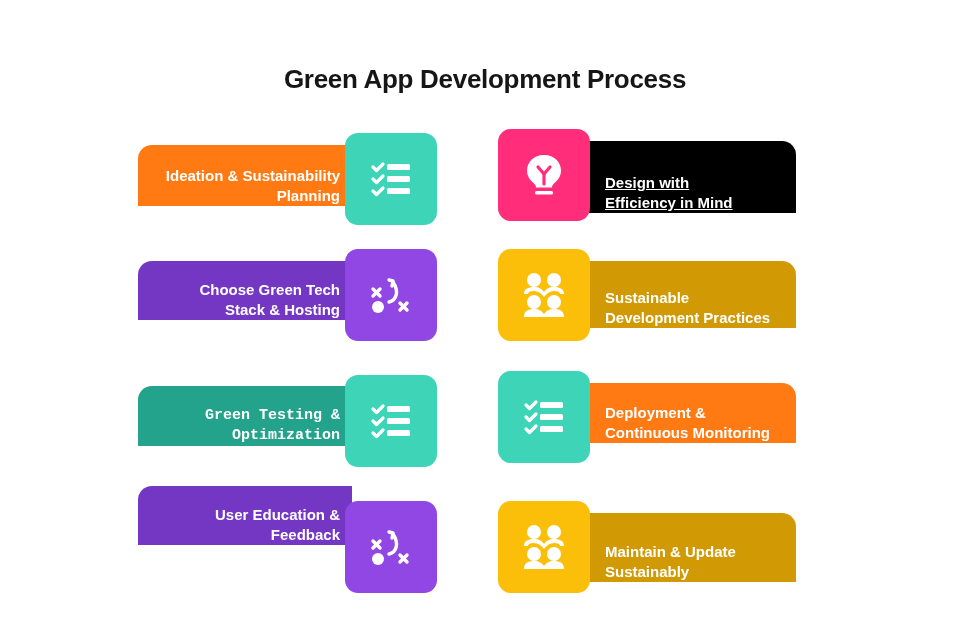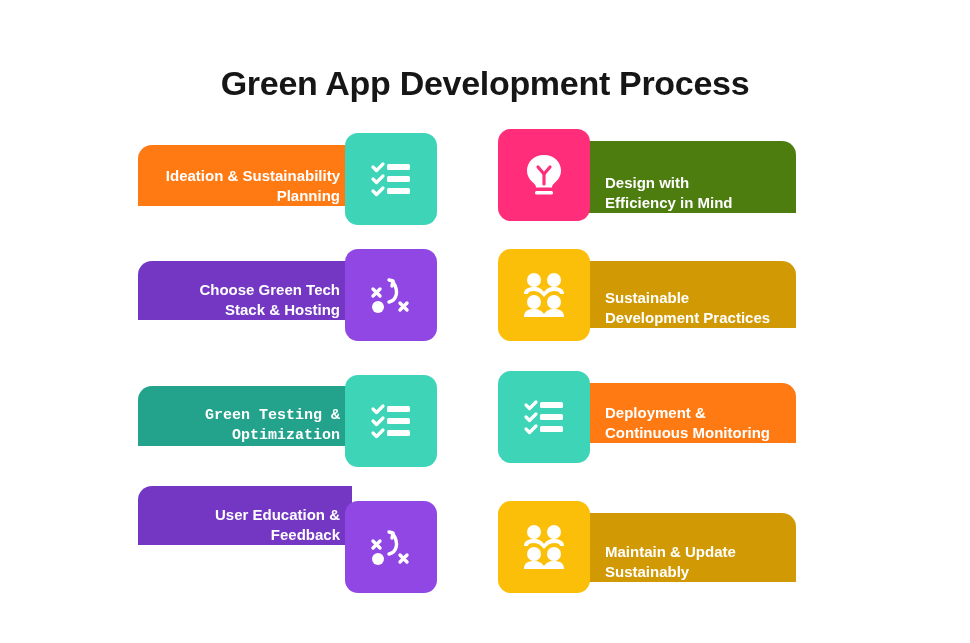--- a/index.html
+++ b/index.html
@@ -1,17 +1,17 @@
 <!DOCTYPE html>
 <html><head>
   <meta charset="utf-8">
   <style>
     html, body { margin: 0; padding: 0; background: #ffffff; }
     body { width: 970px; height: 643px; position: relative; overflow: hidden; font-family: "Liberation Sans", "DejaVu Sans", sans-serif; }
-    .title { position: absolute; left: 0; top: 64px; width: 970px; text-align: center; font-size: 34px; font-weight: bold; color: #161616; letter-spacing: -0.3px; }
+    .title { position: absolute; left: 0; top: 64px; width: 970px; text-align: center; font-size: 26px; font-weight: bold; color: #161616; letter-spacing: -0.3px; }
     .bar { position: absolute; color: #ffffff; font-weight: bold; font-size: 15px; line-height: 20px; display: flex; align-items: flex-end; box-sizing: border-box; }
     .bar.left { border-top-left-radius: 14px; justify-content: flex-end; text-align: right; padding-right: 12px; }
     .bar.right { border-top-right-radius: 14px; justify-content: flex-start; text-align: left; padding-left: 20px; }
     .bar span { display: block; }
     .box { position: absolute; width: 92px; height: 92px; border-radius: 13px; display: flex; align-items: center; justify-content: center; }
     .box svg { width: 48px; height: 48px; }
   </style>
 </head>
 <body>
 
@@ -31,21 +31,21 @@
       <polyline points="6,36 9.5,39.5 16,33"></polyline>
     </g>
     <g fill="#fff">
       <rect x="20" y="9" width="23" height="6" rx="1.5"></rect>
       <rect x="20" y="21" width="23" height="6" rx="1.5"></rect>
       <rect x="20" y="33" width="23" height="6" rx="1.5"></rect>
     </g>
   </svg>
 </div>
 
-<div class="bar right" style="left:585px; top:141px; width:211px; height:72px; background:#4d7c0f;">
+<div class="bar right" style="left:585px; top:141px; width:211px; height:72px; background:#000000;text-decoration:underline;">
   <div>
     <span>Design with</span>
     <span>Efficiency in Mind</span>
   </div>
 </div>
 <div class="box" style="left:498px; top:129px; background:#FF2D7A;">
   <svg viewBox="0 0 48 48">
     <path fill="#fff" d="M24 4 C13.5 4 7 11.5 7 19.5 C7 25.5 10.5 29.5 14 32.5 C15.5 33.8 16 35 16 36.5 L32 36.5 C32 35 32.5 33.8 34 32.5 C37.5 29.5 41 25.5 41 19.5 C41 11.5 34.5 4 24 4 Z"></path>
     <g fill="none" stroke="#FF2D7A" stroke-width="3.2" stroke-linecap="round" stroke-linejoin="round">
       <polyline points="18,16 24,23 30,16"></polyline>

